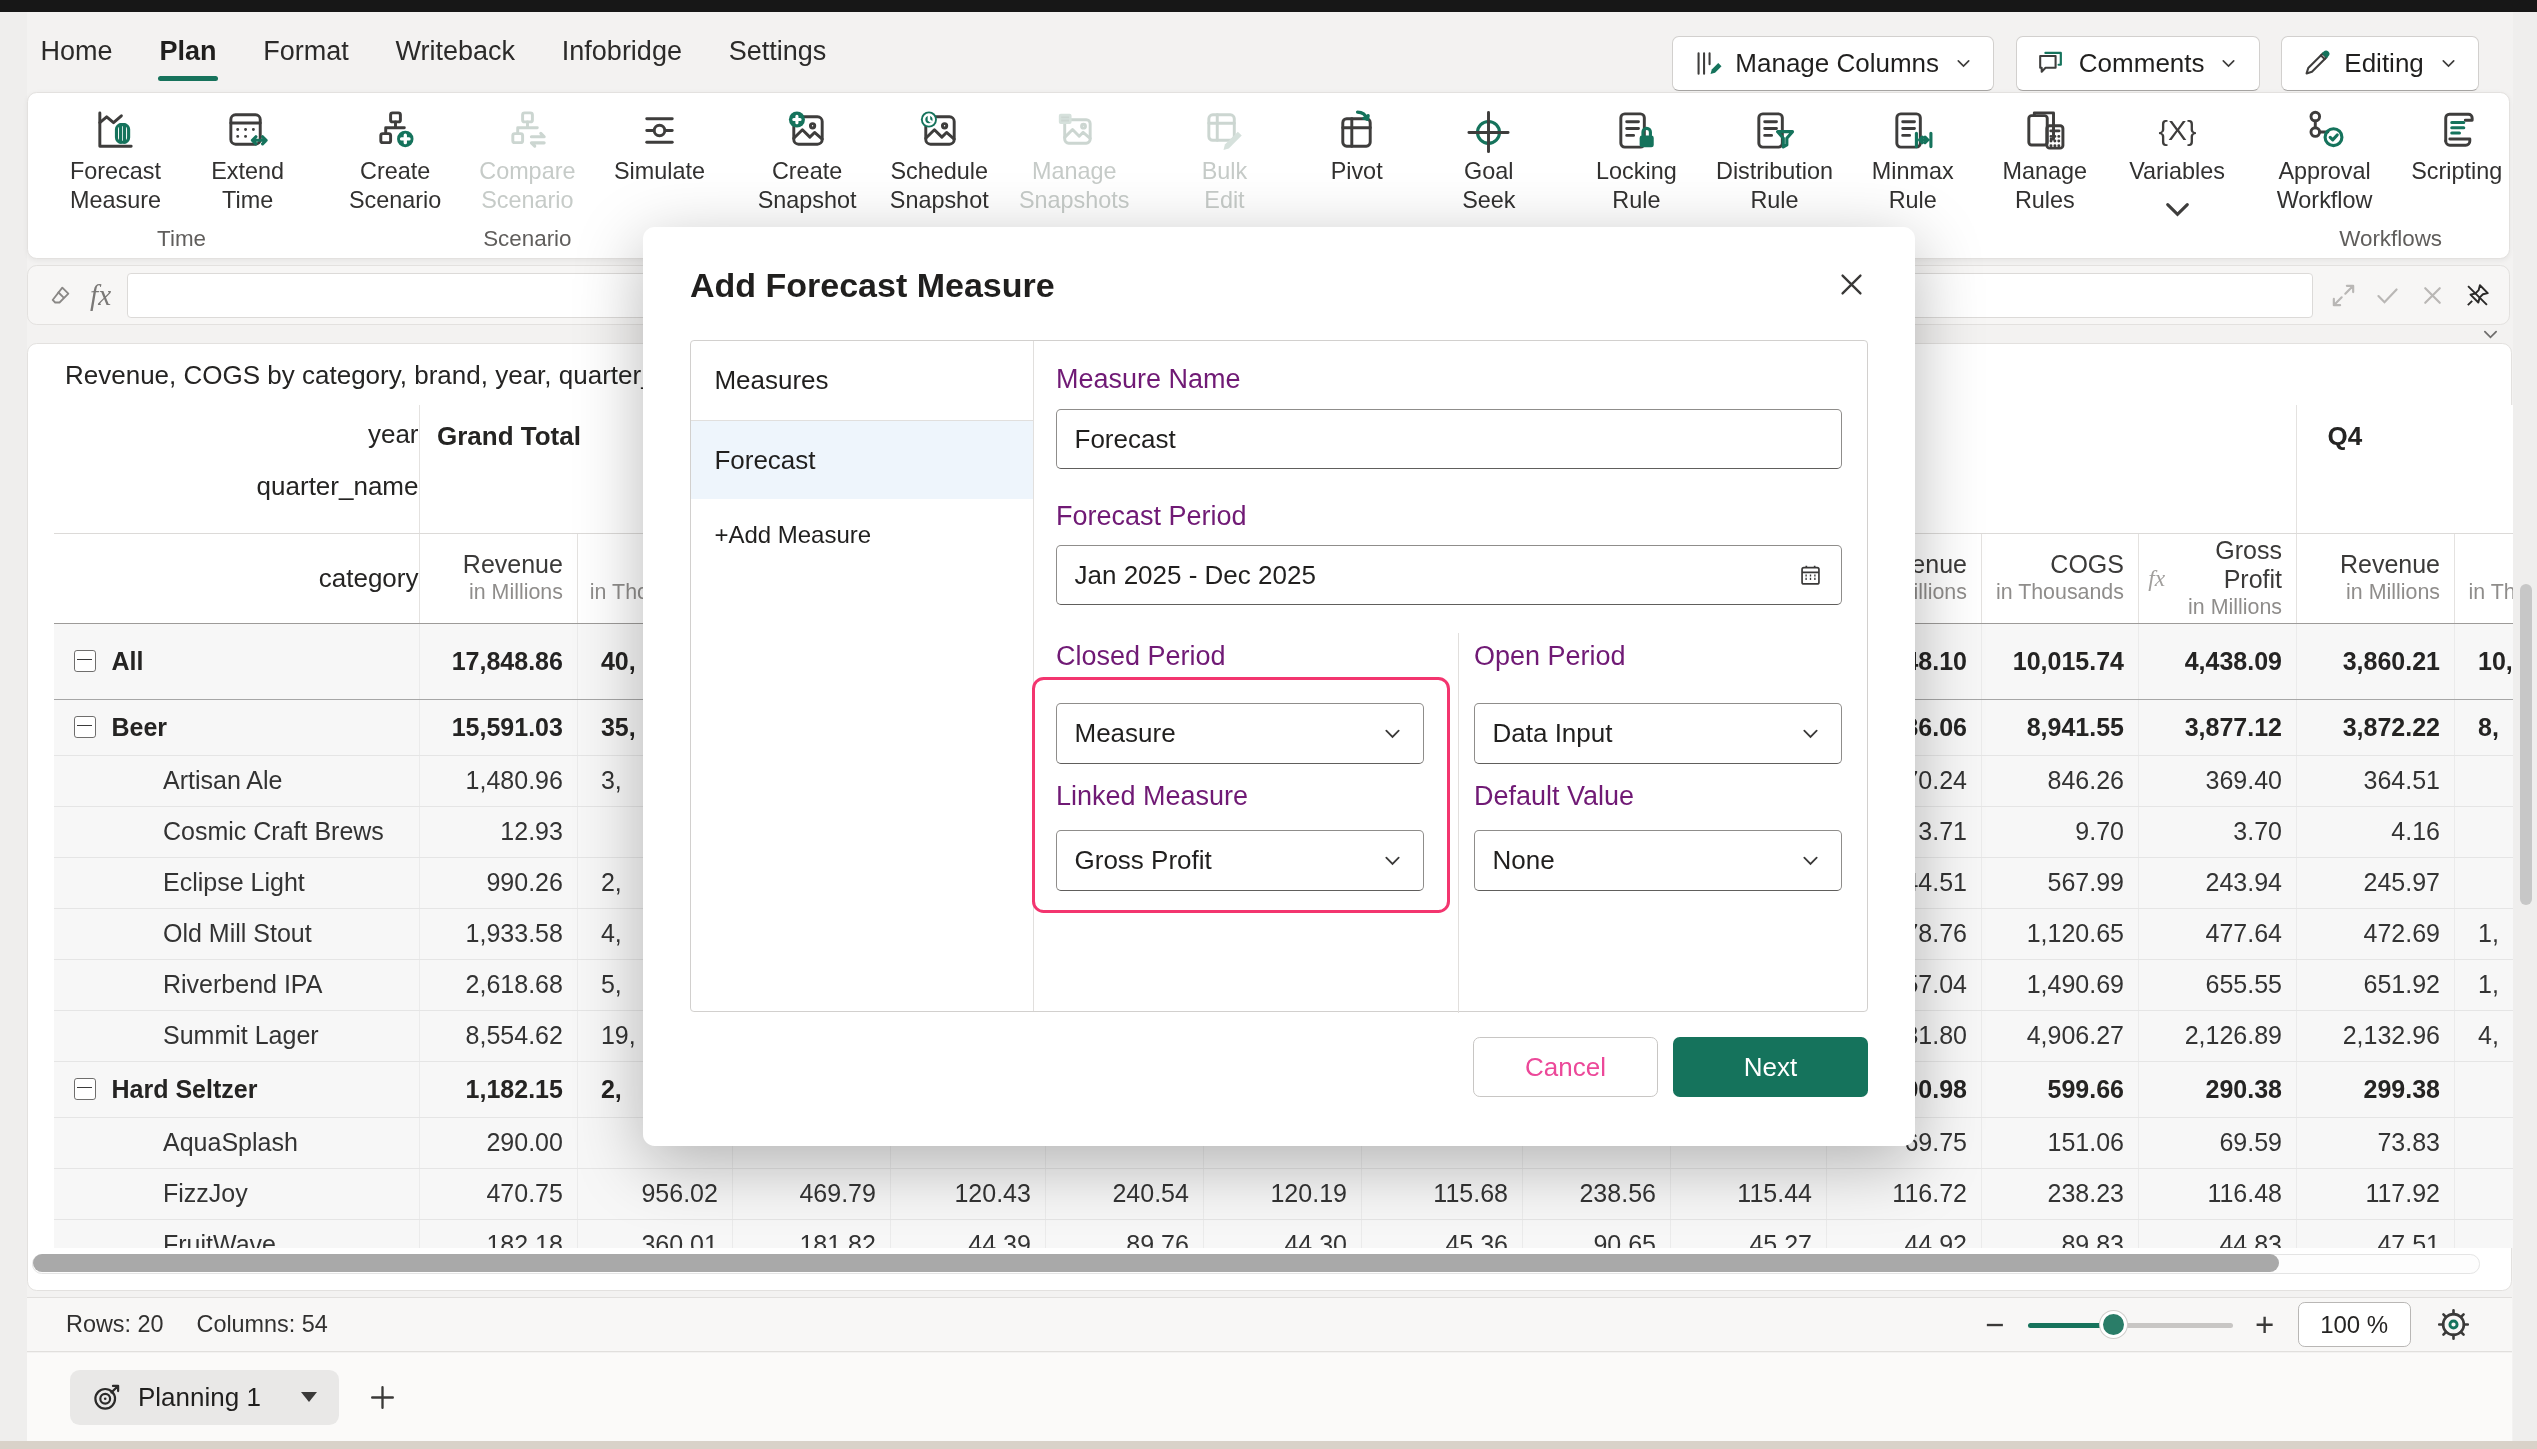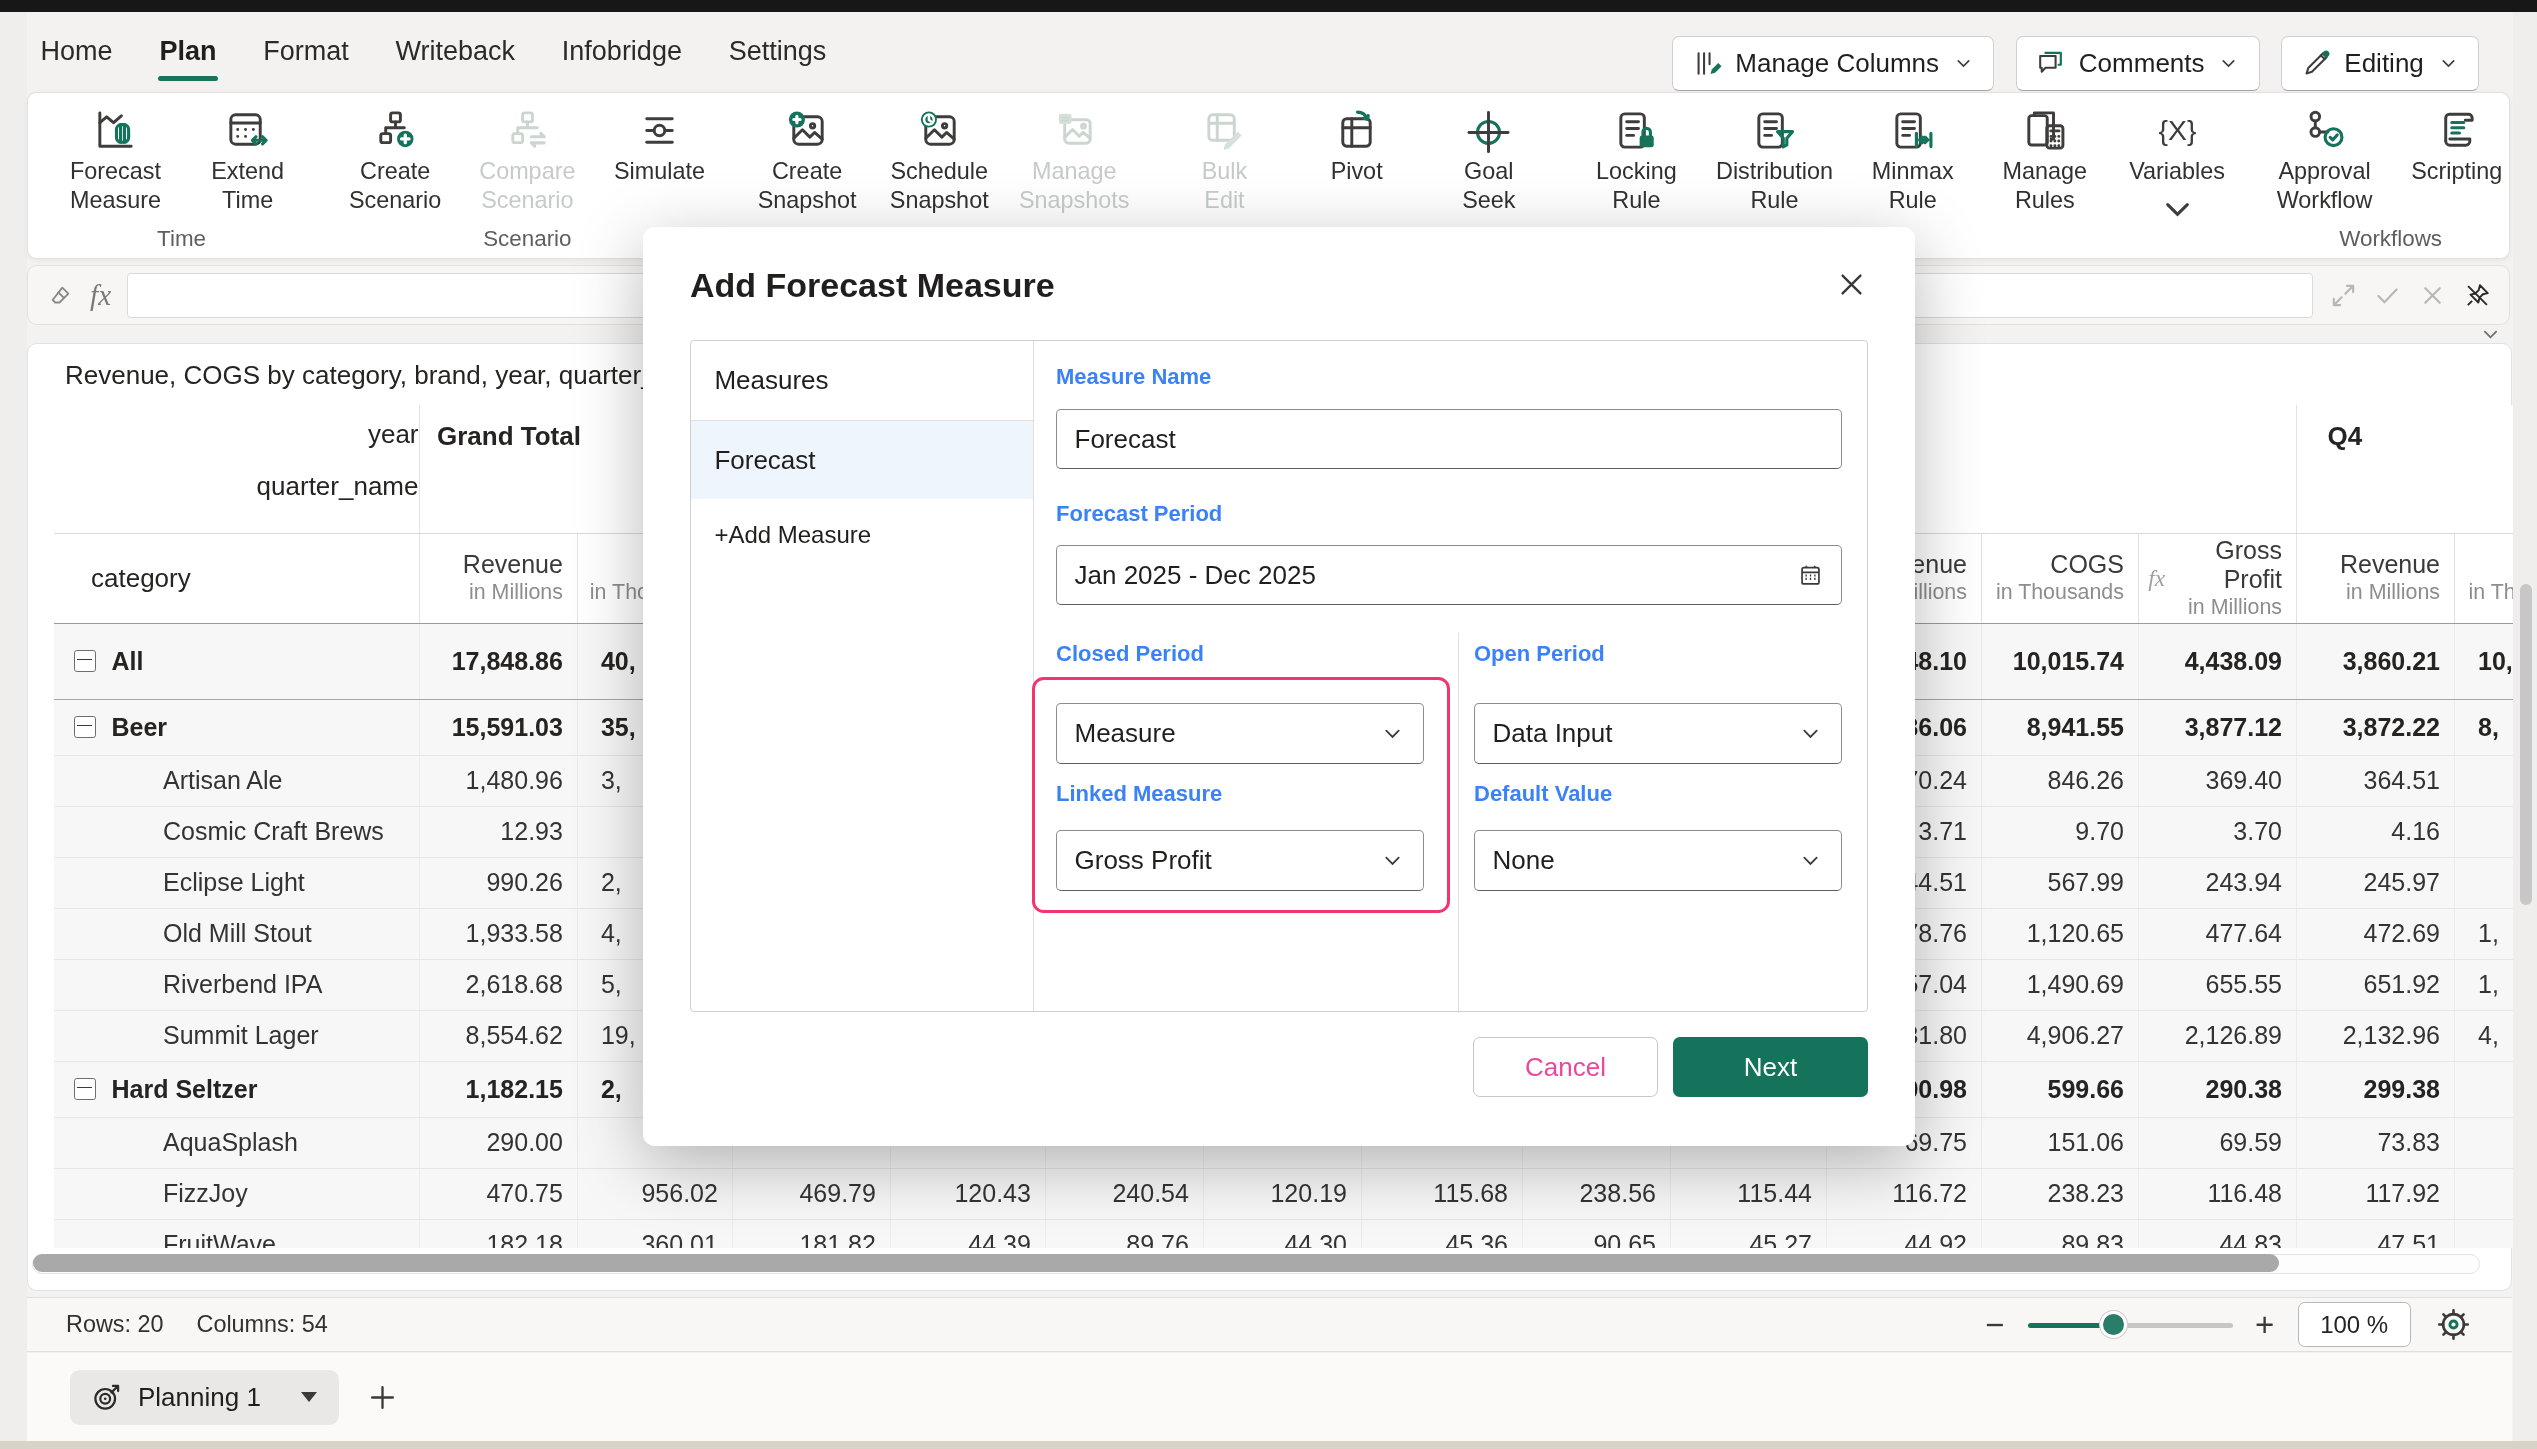--- a/index.html
+++ b/index.html
@@ -52,21 +52,21 @@
   table{border-collapse:collapse;table-layout:fixed;width:2553px}
   th,td{font-size:25px;overflow:hidden;white-space:nowrap;padding:0}
   thead th{background:#fff;font-weight:400;vertical-align:top;border-left:1px solid #e4e2e0;border-bottom:1px solid #dcdad8}
   thead tr.grp-row th{height:112px}
   thead tr.mh-row th{height:89px;border-bottom:1px solid #9d9b99;vertical-align:middle}
   th.corner{border-left:none;text-align:right}
   th.corner .c1,.corner .c2{padding:13.6px 0 0 15.6px;font-size:26px;color:#252423}
   th.corner .c2{padding-top:21.4px}
   th.grp{text-align:left;padding:15.6px 0 0 17.5px;font-size:26px;font-weight:700;color:#252423}
   th.grp.q{padding-left:31px}
-  th.cat{border-left:none;text-align:left;padding-left:37px;font-size:26px;color:#252423}
+  th.cat{border-left:none;text-align:right;padding-left:37px;font-size:26px;color:#252423}
   th.mh{text-align:right}
   .mh-inner{padding-right:13.6px}
   .mt{font-size:25px;color:#3b3a39;line-height:29px;white-space:normal}
   .mu{font-size:21.4px;color:#8f8d8b;line-height:27px}
   th.mh.with-fx .mh-flex{display:flex;align-items:center}
   .fx-mini{font-family:"Liberation Serif",serif;font-style:italic;font-size:23.4px;color:#a19f9d;padding-left:9.7px}
   .mh-flex .mh-inner{flex:1}
   tbody td{background:#f7f7f7;border-left:1px solid #ebebeb;border-bottom:1px solid #e5e5e5;
      text-align:right;padding-right:13.6px;color:#333}
   tbody td.label{border-left:none;text-align:left;padding-left:19.5px}
@@ -109,21 +109,21 @@
      box-shadow:0 17.5px 68px rgba(0,0,0,.28);z-index:40}
   #modal-title{position:absolute;left:47px;top:39px;font-size:34px;font-weight:700;color:#201f1e}
   #modal-close{position:absolute;right:43px;top:41px;width:37px;height:37px}
   #modal-close svg{width:33px;height:33px}
   #modal-box{position:absolute;left:47px;top:113px;width:1178px;height:672px;border:1px solid #d2d0ce;border-radius:3.9px;box-sizing:border-box}
   #measures-panel{position:absolute;left:0;top:0;width:342px;height:670px;border-right:1px solid #e1dfdd}
   #measures-header{height:80px;display:flex;align-items:center;padding-left:23.4px;font-size:26px;font-weight:400;color:#201f1e;border-bottom:1px solid #e1dfdd;box-sizing:border-box}
   .measure-item{height:78px;display:flex;align-items:center;padding-left:23.4px;font-size:26px;color:#201f1e}
   .measure-item.selected{background:#eef5fc}
   #add-measure{height:72px;display:flex;align-items:center;padding-left:23.4px;font-size:24px;color:#201f1e}
-  .field-label{position:absolute;font-size:22px;font-weight:700;color:#3b82f6}
+  .field-label{position:absolute;font-size:27px;font-weight:400;color:#701a75}
   .text-input{position:absolute;background:#fff;border:1px solid #8f8d8b;border-bottom:1.9px solid #605e5c;
      border-radius:4.9px;box-sizing:border-box;display:flex;align-items:center;padding:0 17.5px;font-size:26px;color:#201f1e}
   .dropdown{position:absolute;background:#fff;border:1px solid #8f8d8b;border-bottom:1.9px solid #605e5c;
      border-radius:4.9px;box-sizing:border-box;display:flex;align-items:center;padding:0 17.5px;font-size:26px;color:#201f1e}
   .dropdown .dd-chev{margin-left:auto}
   .dropdown svg,.cal svg{width:27px;height:27px}
   .cal{margin-left:auto}
   #col-divider{position:absolute;left:767px;top:292px;height:380px;border-left:1px solid #e1dfdd}
   #highlight-box{position:absolute;left:389px;top:450px;width:412px;height:230px;border:3.9px solid #f3356f;border-radius:11.7px;pointer-events:none;z-index:5}
   .modal-btn{position:absolute;top:810px;height:60px;border-radius:6.8px;display:flex;align-items:center;justify-content:center;font-size:26px;box-sizing:border-box}

